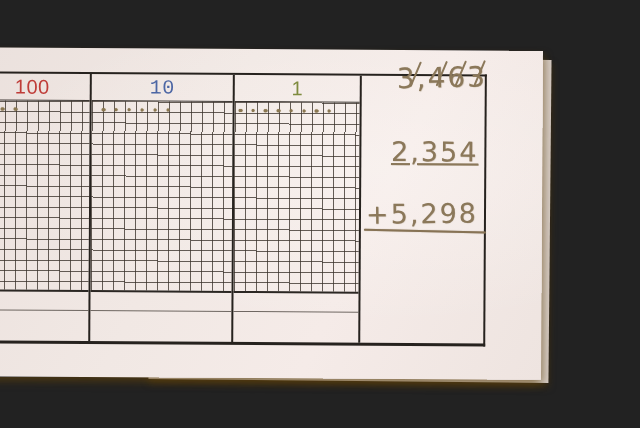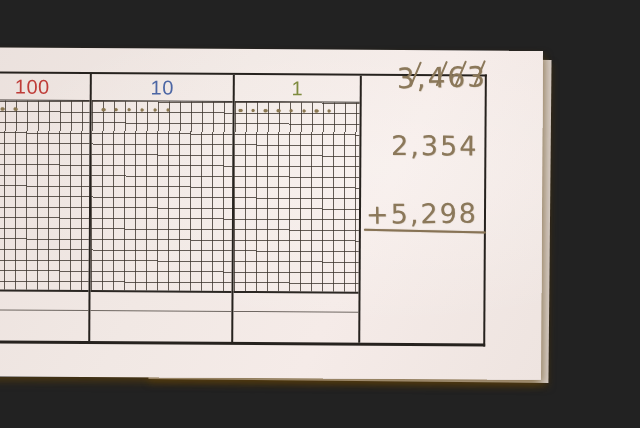--- a/index.html
+++ b/index.html
@@ -59,21 +59,21 @@
     background:#57504a;opacity:.85;
   }
   
   .hw{
     position:absolute;right:6px;white-space:nowrap;line-height:1;
     font-family:"DejaVu Sans",sans-serif;font-size:27px;letter-spacing:2px;
     color:#8b785a;text-shadow:.4px .4px .7px rgba(139,120,90,.55);
   }
   .hw1{top:-12px;right:-2px;font-size:28px;transform:rotate(-1.5deg);}
   .hw2{top:33px;transform:rotate(-1deg);}
-  .hw3{top:56px;}
+  .hw3{top:62px;text-decoration:underline;}
   .hw4{top:97px;transform:rotate(-1deg);}
   .hw5{top:124px;transform:rotate(-1deg);}
   .strike{
     position:absolute;top:-4px;width:2.3px;height:27px;border-radius:2px;
     background:#8b785a;transform:rotate(24deg);
   }
   .s1{right:70px;}
   .s2{right:44px;}
   .s3{right:25px;}
   .s4{right:6px;}
@@ -100,21 +100,21 @@
         </div>
         <div class="pv-grid">
             <span class="dot" style="left: 62px;"></span>
             <span class="dot" style="left: 75px;"></span>
           </div>
         <div class="answer-row-line"></div>
       </div>
 
       <div class="col col-sep col-tens">
         <div class="col-header">
-          <span style="color: rgb(76, 102, 164);">10</span>
+          <span style="color: rgb(76, 102, 164); font-family: Liberation Mono, monospace;">10</span>
         </div>
         <div class="pv-grid">
             <span class="dot" style="left: 10px;"></span>
             <span class="dot" style="left: 22.9px;"></span>
             <span class="dot" style="left: 35.8px;"></span>
             <span class="dot" style="left: 48.7px;"></span>
             <span class="dot" style="left: 61.6px;"></span>
             <span class="dot" style="left: 74.5px;"></span>
           </div>
         <div class="answer-row-line"></div>

